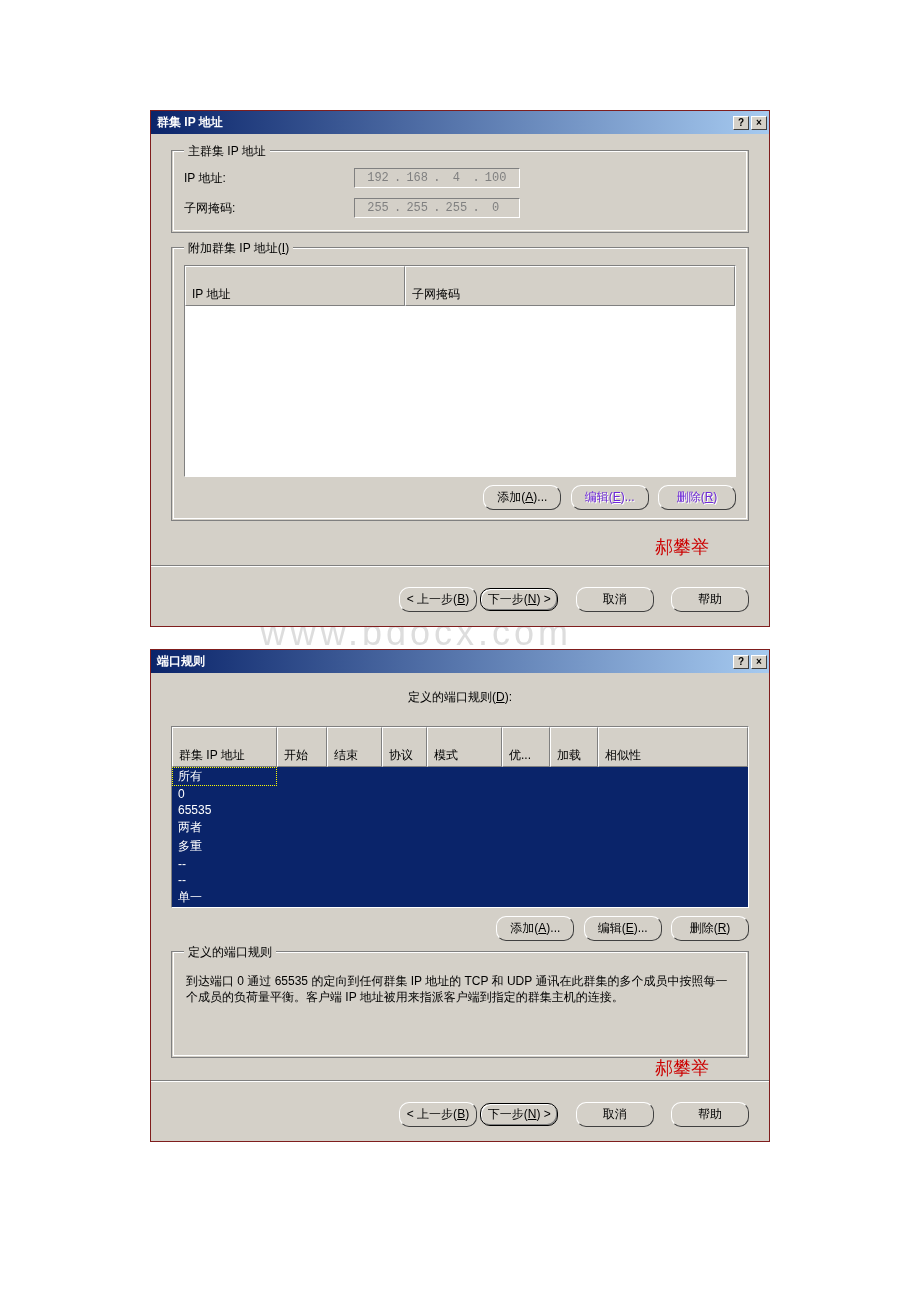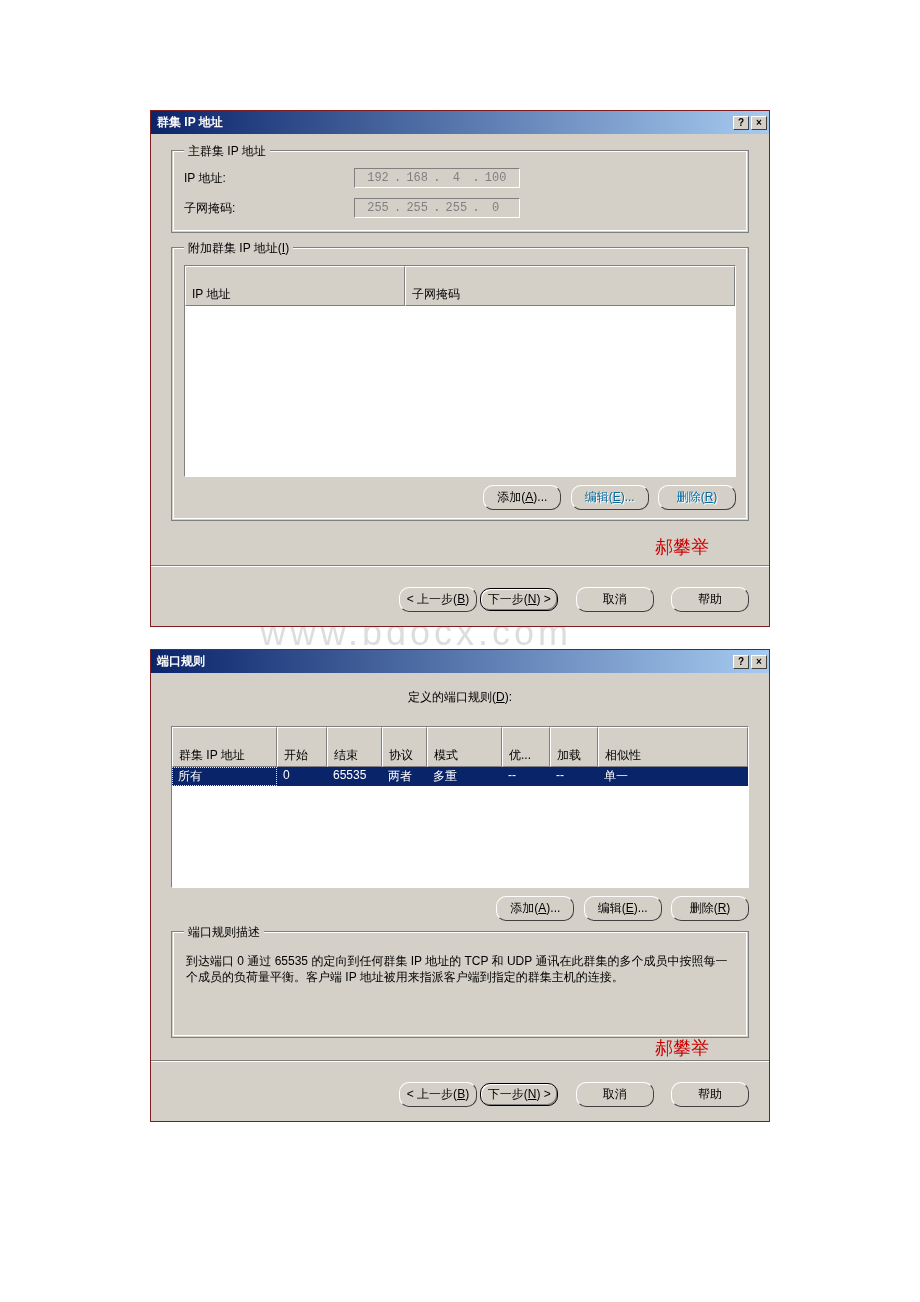--- a/index.html
+++ b/index.html
@@ -18,25 +18,25 @@
     .field-row { display: flex; align-items: center; margin-bottom: 10px; }
     .field-label { width: 170px; font-size: 12px; }
     .ip-input { display: inline-flex; align-items: center; background: #d4d0c8; border-top: 1px solid #808080; border-left: 1px solid #808080; border-right: 1px solid #fff; border-bottom: 1px solid #fff; height: 20px; padding: 0 8px; color: #808080; font-family: "Courier New", monospace; font-size: 12px; }
     .ip-oct { width: 30px; text-align: center; display: inline-block; }
     .ip-dot { display: inline-block; padding: 0 1px; }
     .listview { background: #fff; border-top: 1px solid #808080; border-left: 1px solid #808080; border-right: 1px solid #fff; border-bottom: 1px solid #fff; position: relative; }
     .lv-header { display: flex; background: #d4d0c8; }
     .lv-col { border-top: 1px solid #fff; border-left: 1px solid #fff; border-right: 1px solid #808080; border-bottom: 1px solid #808080; padding: 19px 6px; font-size: 12px; height: 18px; overflow: hidden; white-space: nowrap; }
     .lv-body { min-height: 170px; background: #fff; }
     .lv-row { display: flex; font-size: 12px; }
-    .lv-row.selected { background: #0a246a; color: #fff; }
+    .lv-row.selected { background: #0a246a; color: #fff; flex-direction: column; }
     .lv-row.selected .lv-cell:first-child { outline: 1px dotted #ff0; outline-offset: -1px; }
     .lv-cell { padding: 1px 6px; white-space: nowrap; overflow: hidden; }
     .btn { background: #d4d0c8; border-top: 1px solid #fff; border-left: 1px solid #fff; border-right: 1px solid #404040; border-bottom: 1px solid #404040; padding: 3px 0; font-size: 12px; font-family: "SimSun", sans-serif; min-width: 78px; text-align: center; cursor: default; display: inline-block; margin-left: 6px; border-radius: 10px; }
-    .btn.disabled { color: #0369a1; text-shadow: 1px 1px 0 #fff; }
+    .btn.disabled { color: #6d28d9; text-shadow: 1px 1px 0 #fff; }
     .btn.default-btn { border: 1px solid #000; padding: 2px 0; box-shadow: inset 1px 1px 0 #fff, inset -1px -1px 0 #808080; }
     .btn-row { text-align: right; margin-top: 8px; }
     .signature { color: #c00; font-family: "KaiTi", "SimSun"; font-size: 18px; text-align: right; padding-right: 40px; margin-top: 6px; }
     .sep { border-top: 1px solid #808080; border-bottom: 1px solid #fff; margin: 6px -20px 10px -20px; }
     .dialog-footer { padding: 0 20px 14px 20px; text-align: right; }
     .dialog-footer .btn { min-width: 78px; }
     .mnemonic { text-decoration: underline; }
     .desc-text { font-size: 12px; line-height: 16px; padding: 4px 2px 40px 2px; }
     .lv-body-small { min-height: 120px; }
     .signature-overlap { position: relative; margin-top: -6px; }
@@ -151,21 +151,21 @@
       </div>
 
       <div class="btn-row" style="margin-bottom:10px;">
         <span class="btn"><span>添加(</span><span class="mnemonic">A</span><span>)...</span></span>
         <span class="btn"><span>编辑(</span><span class="mnemonic">E</span><span>)...</span></span>
         <span class="btn"><span>删除(</span><span class="mnemonic">R</span><span>)</span></span>
       </div>
 
       <div class="groupbox" style="margin-bottom:4px;">
         <div class="groupbox-inner-border"></div>
-        <div class="groupbox-title">端口规则描述</div>
+        <div class="groupbox-title">定义的端口规则</div>
         <div class="desc-text">到达端口 0 通过 65535 的定向到任何群集 IP 地址的 TCP 和 UDP 通讯在此群集的多个成员中按照每一个成员的负荷量平衡。客户端 IP 地址被用来指派客户端到指定的群集主机的连接。</div>
       </div>
 
       <div class="signature signature-overlap">郝攀举</div>
       <div class="sep" style="margin-top:0;"></div>
     </div>
     <div class="dialog-footer">
       <span class="btn"><span>&lt; 上一步(</span><span class="mnemonic">B</span><span>)</span></span>
       <span class="btn default-btn" style="margin-left:0;"><span>下一步(</span><span class="mnemonic">N</span><span>) &gt;</span></span>
       <span class="btn" style="margin-left:14px;">取消</span>

